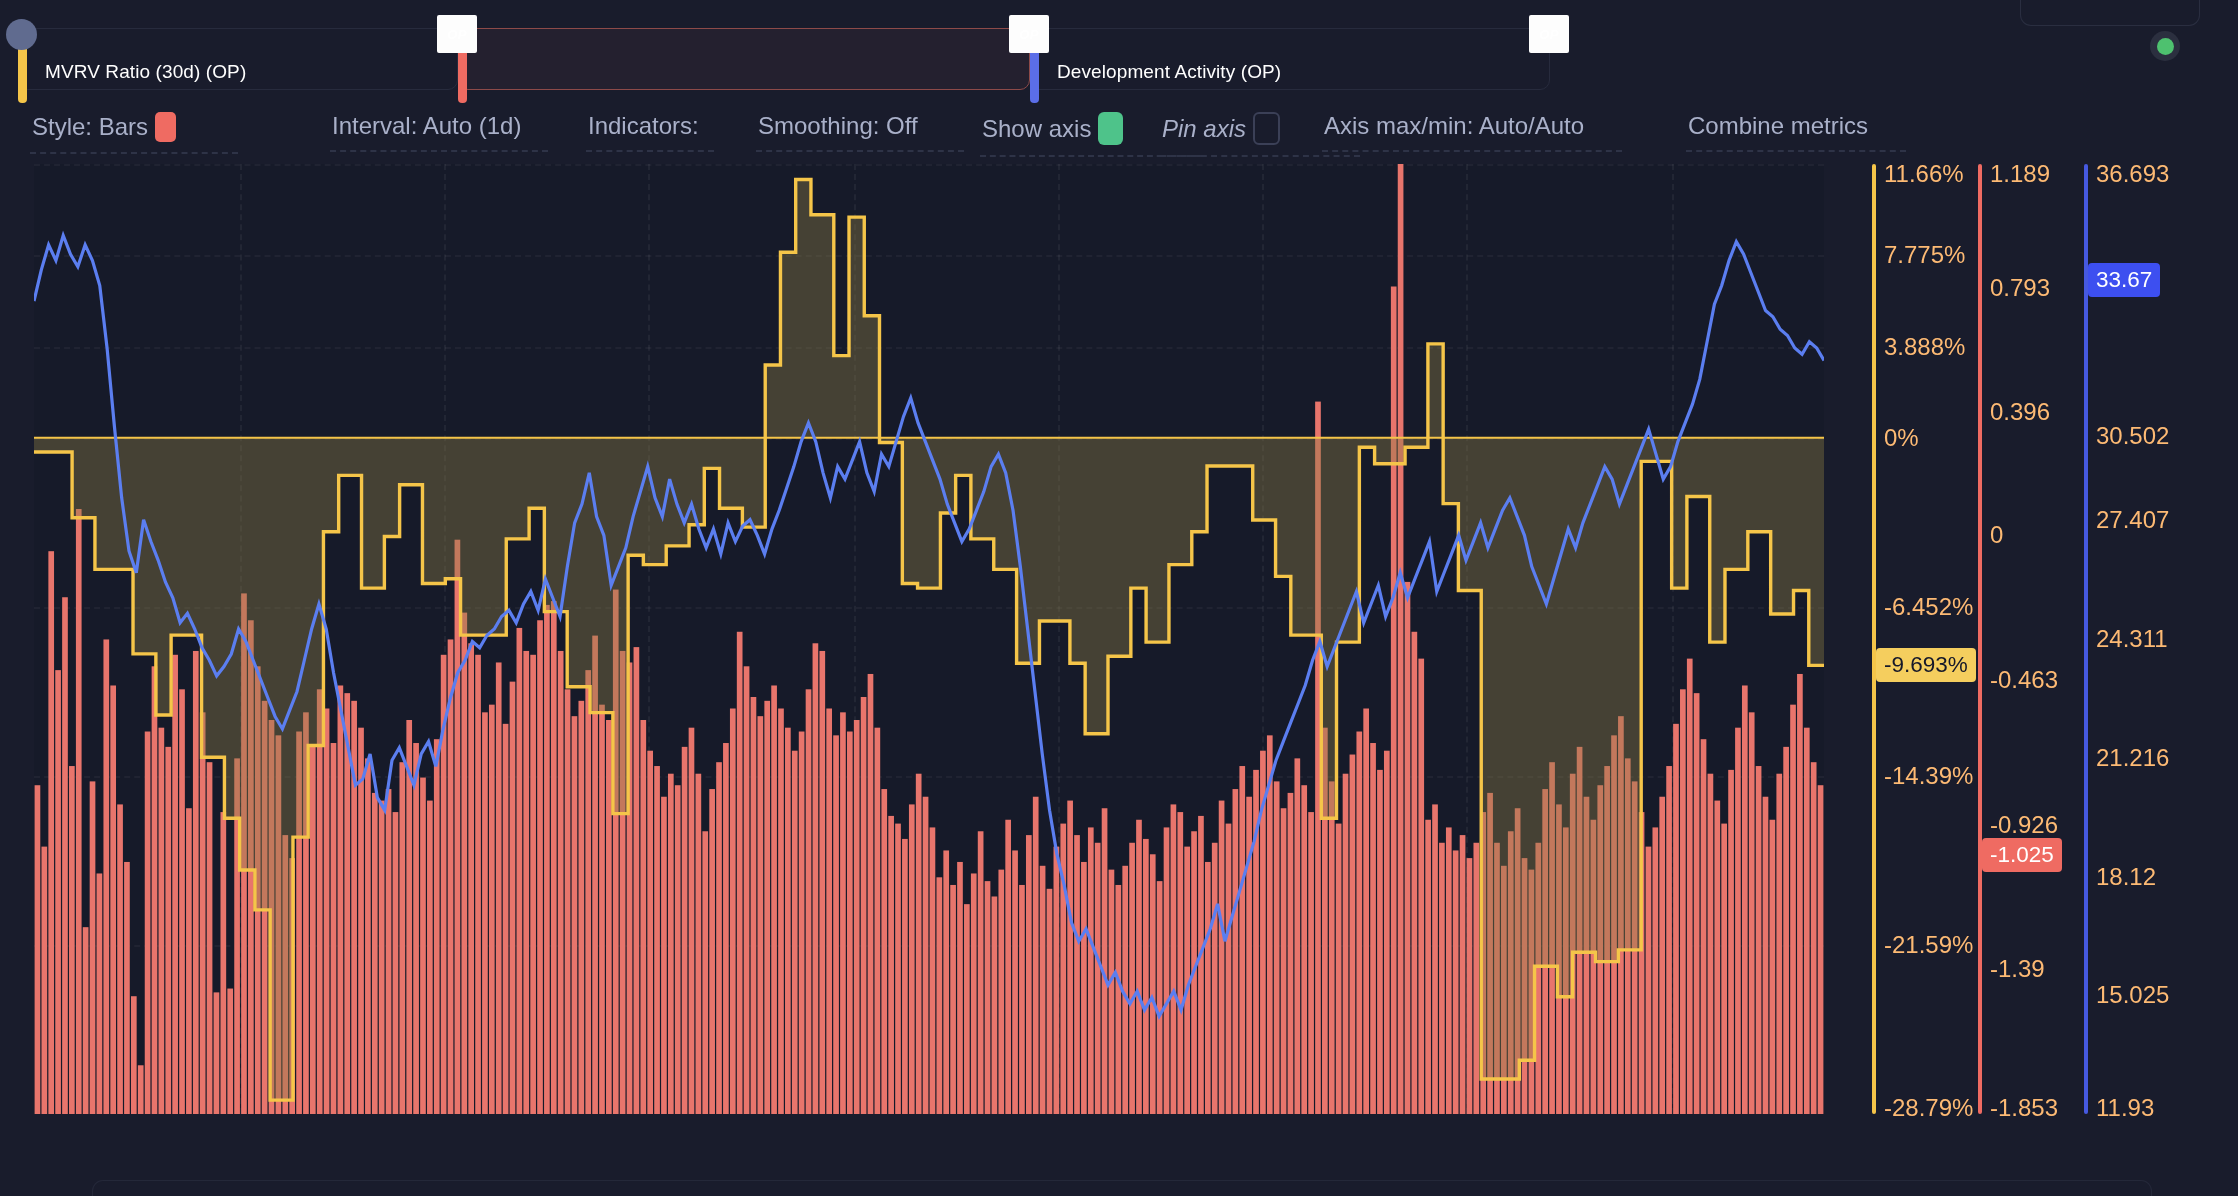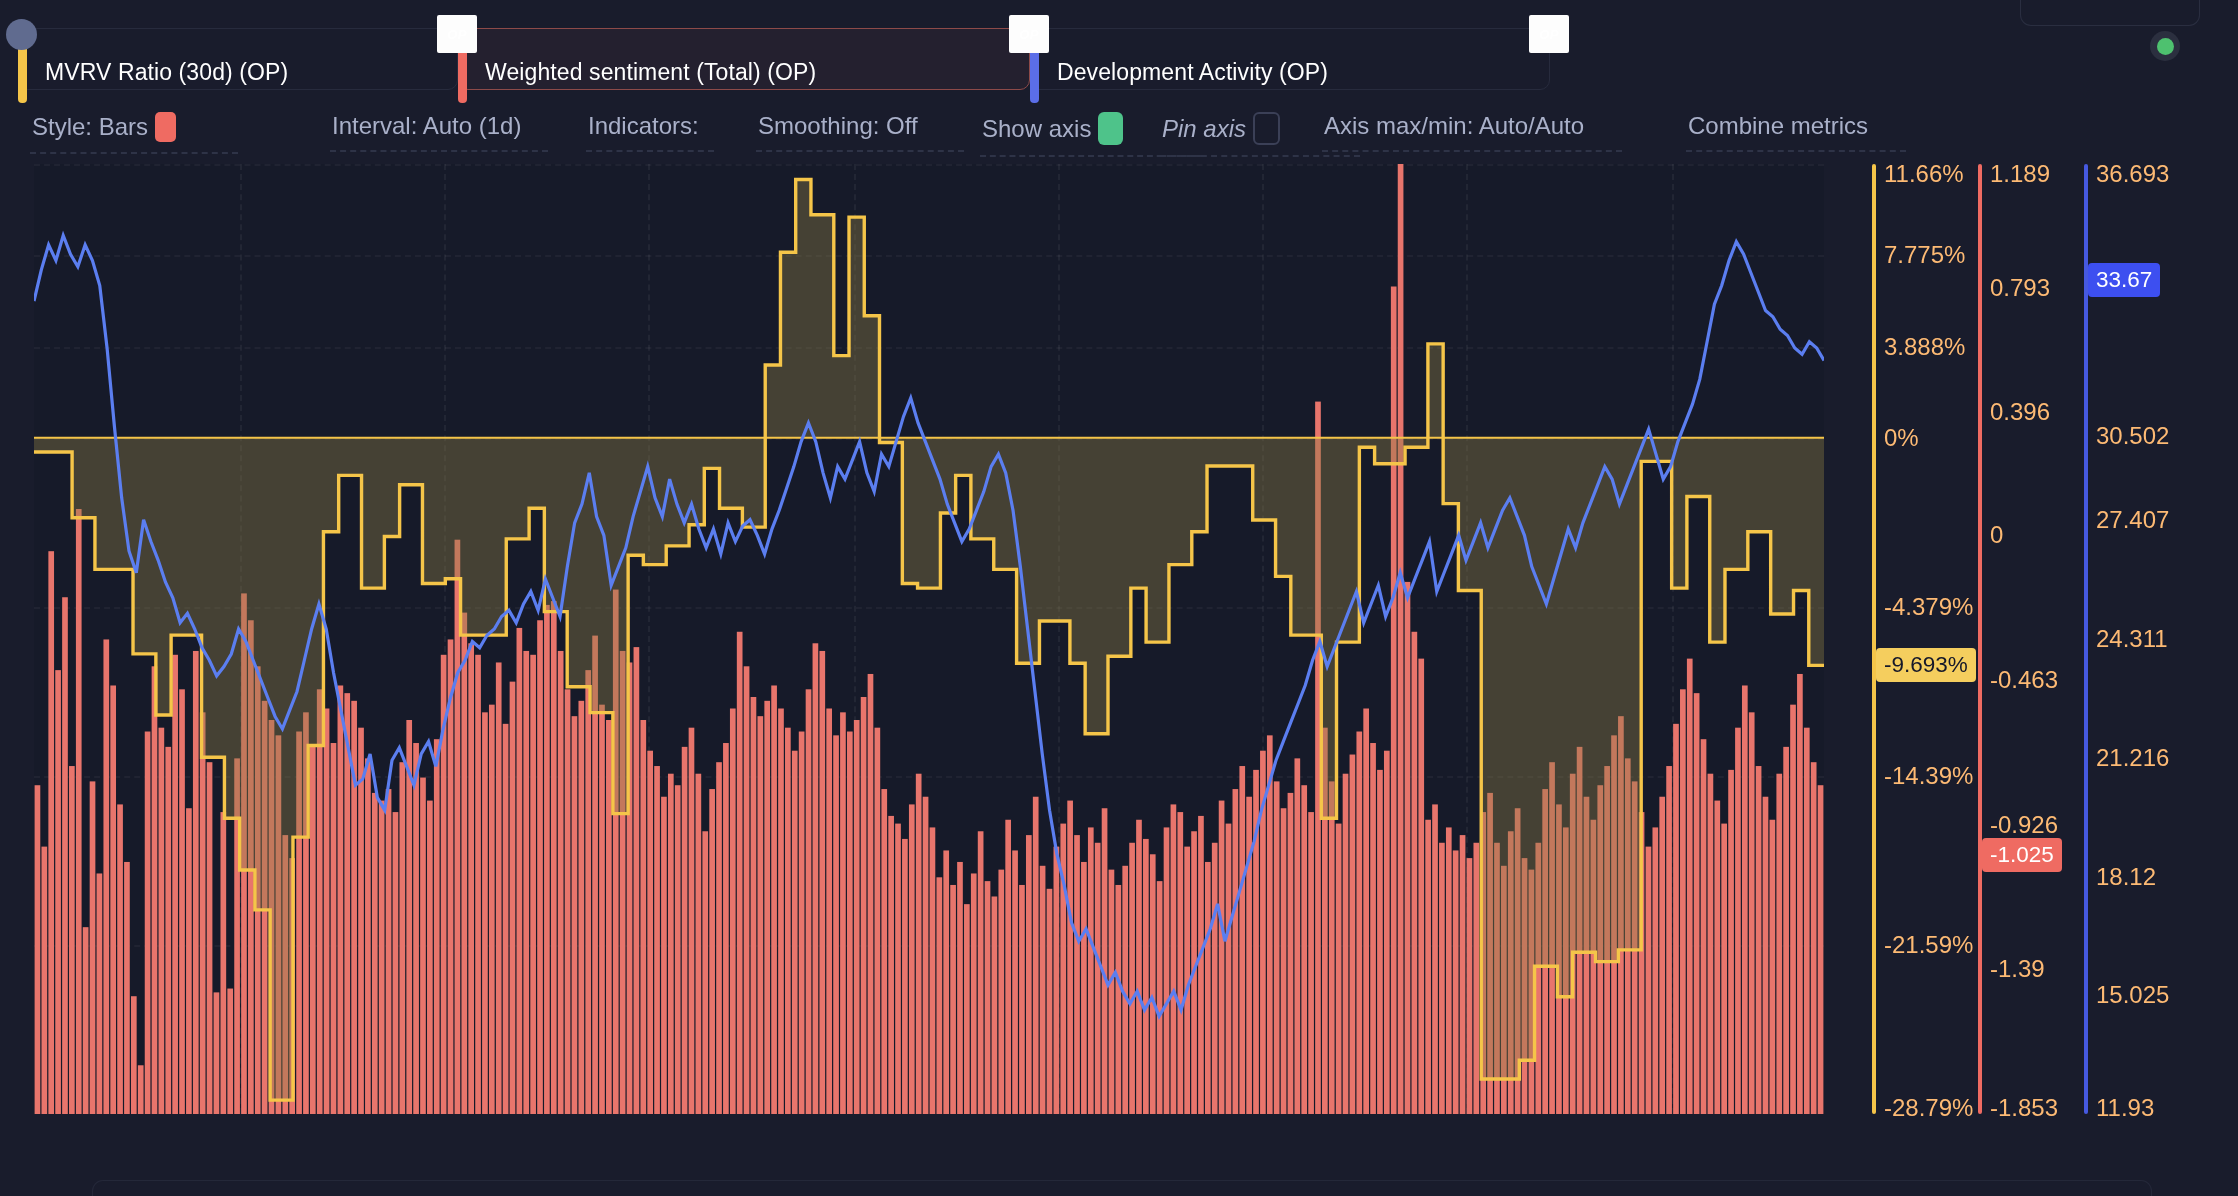--- a/index.html
+++ b/index.html
@@ -26,21 +26,21 @@
   .metric-pill.selected {
     border: 1px solid #8d4a49;
     background: rgba(232,117,108,0.055);
   }
   .metric-colorbar {
     position: absolute; left: -1px; top: 16px;
     width: 9px; height: 58px; border-radius: 4px;
   }
   .metric-label {
     position: relative; z-index: 3;
-    color: #ffffff; font-size: 23px; letter-spacing: .1px;
+    color: #ffffff; font-size: 19px; letter-spacing: .1px;
     padding-left: 26px; white-space: nowrap;
     margin-top: 26px;
   }
   .drag-handle {
     position: absolute; top: -10px; left: -13px;
     width: 31px; height: 31px; border-radius: 50%;
     background: #606b8f; z-index: 4;
   }
   .op-badge {
     position: absolute; top: -10px;
@@ -167,21 +167,20 @@
         <div class="metric-pill" style="left: 18px; width: 440px;">
           <div class="metric-colorbar" style="background:#f5c549"></div>
           <div class="drag-handle"></div>
           <div class="op-badge" style="right:-15px">OP</div>
           <span class="metric-label">MVRV Ratio (30d) (OP)</span>
         </div>
         <div class="metric-pill selected" style="left: 458px; width: 572px;">
           <div class="metric-colorbar" style="background:#ef6b62"></div>
           <div class="drag-handle"></div>
           <div class="op-badge" style="right:-15px">OP</div>
-          <span class="metric-label">Weighted sentiment (Total) (OP)</span>
         </div>
         <div class="metric-pill" style="left: 1030px; width: 520px;">
           <div class="metric-colorbar" style="background:#5b6ee8"></div>
           <div class="drag-handle"></div>
           <div class="op-badge" style="right:-15px">OP</div>
           <span class="metric-label">Development Activity (OP)</span>
         </div>
       </div>
     <div class="status-dot">
       <i></i>
@@ -514,21 +513,21 @@
           <path d="M0.00,137.10L7.31,105.87L14.61,80.88L21.92,96.50L29.22,71.52L36.53,90.25L43.84,102.74L51.14,80.88L58.45,96.50L65.76,121.48L73.06,183.94L80.37,262.02L87.67,333.84L94.98,386.93L102.29,408.79L109.59,355.70L116.90,377.56L124.20,396.30L131.51,418.16L138.82,433.78L146.12,458.76L153.43,449.39L160.73,465.01L168.04,483.74L175.35,496.24L182.65,511.85L189.96,502.48L197.27,489.99L204.57,465.01L211.88,477.50L219.18,496.24L226.49,514.97L233.80,533.71L241.10,552.45L248.41,564.94L255.71,546.20L263.02,527.47L270.33,496.24L277.63,465.01L284.94,440.02L292.24,465.01L299.55,508.73L306.86,546.20L314.16,583.68L321.47,621.15L328.78,614.91L336.08,589.92L343.39,633.65L350.69,646.14L358.00,596.17L365.31,583.68L372.61,602.42L379.92,621.15L387.22,589.92L394.53,577.43L401.84,602.42L409.14,564.94L416.45,533.71L423.76,508.73L431.06,496.24L438.37,477.50L445.67,483.74L452.98,471.25L460.29,465.01L467.59,452.51L474.90,446.27L482.20,458.76L489.51,440.02L496.82,427.53L504.12,446.27L511.43,415.04L518.73,433.78L526.04,452.51L533.35,402.55L540.65,358.83L547.96,340.09L555.27,308.86L562.57,352.58L569.88,371.32L577.18,421.29L584.49,402.55L591.80,383.81L599.10,352.58L606.41,327.60L613.71,302.61L621.02,333.84L628.33,352.58L635.63,315.11L642.94,340.09L650.24,358.83L657.55,340.09L664.86,365.07L672.16,383.81L679.47,365.07L686.78,390.06L694.08,358.83L701.39,377.56L708.69,361.95L716.00,355.70L723.31,371.32L730.61,390.06L737.92,365.07L745.22,346.33L752.53,324.47L759.84,302.61L767.14,277.63L774.45,258.89L781.76,277.63L789.06,308.86L796.37,333.84L803.67,302.61L810.98,315.11L818.29,296.37L825.59,277.63L832.90,308.86L840.20,327.60L847.51,290.12L854.82,302.61L862.12,277.63L869.43,252.65L876.73,233.91L884.04,258.89L891.35,277.63L898.65,296.37L905.96,315.11L913.27,340.09L920.57,358.83L927.88,377.56L935.18,365.07L942.49,346.33L949.80,327.60L957.10,302.61L964.41,290.12L971.71,308.86L979.02,346.33L986.33,402.55L993.63,465.01L1000.94,527.47L1008.24,589.92L1015.55,646.14L1022.86,689.86L1030.16,721.09L1037.47,758.56L1044.78,777.30L1052.08,764.81L1059.39,783.55L1066.69,802.28L1074.00,821.02L1081.31,808.53L1088.61,827.27L1095.92,839.76L1103.22,827.27L1110.53,846.01L1117.84,833.51L1125.14,852.25L1132.45,839.76L1139.76,827.27L1147.06,846.01L1154.37,821.02L1161.67,802.28L1168.98,783.55L1176.29,764.81L1183.59,739.83L1190.90,777.30L1198.20,752.32L1205.51,727.33L1212.82,702.35L1220.12,677.37L1227.43,646.14L1234.73,621.15L1242.04,596.17L1249.35,577.43L1256.65,558.69L1263.96,539.96L1271.27,521.22L1278.57,496.24L1285.88,477.50L1293.18,502.48L1300.49,483.74L1307.80,465.01L1315.10,446.27L1322.41,427.53L1329.71,458.76L1337.02,440.02L1344.33,421.29L1351.63,452.51L1358.94,433.78L1366.24,408.79L1373.55,433.78L1380.86,415.04L1388.16,396.30L1395.47,377.56L1402.78,427.53L1410.08,408.79L1417.39,390.06L1424.69,371.32L1432.00,396.30L1439.31,377.56L1446.61,358.83L1453.92,383.81L1461.22,365.07L1468.53,346.33L1475.84,333.84L1483.14,352.58L1490.45,371.32L1497.76,402.55L1505.06,421.29L1512.37,440.02L1519.67,415.04L1526.98,390.06L1534.29,365.07L1541.59,383.81L1548.90,358.83L1556.20,340.09L1563.51,321.35L1570.82,302.61L1578.12,315.11L1585.43,340.09L1592.73,321.35L1600.04,302.61L1607.35,283.88L1614.65,265.14L1621.96,290.12L1629.27,315.11L1636.57,302.61L1643.88,277.63L1651.18,258.89L1658.49,240.15L1665.80,215.17L1673.10,177.70L1680.41,140.22L1687.71,121.48L1695.02,96.50L1702.33,77.76L1709.63,90.25L1716.94,108.99L1724.24,127.73L1731.55,146.47L1738.86,152.71L1746.16,165.20L1753.47,171.45L1760.78,183.94L1768.08,190.19L1775.39,177.70L1782.69,183.94L1790.00,196.43" fill="none" stroke="#5b7ef0" stroke-width="3.2"></path>
         </svg>
     </div>
     <div id="axes">
         <div class="axis" style="left: 1872px; background: rgb(245, 197, 73);"></div>
         <div class="axis-ticks" style="left: 1884px;">
           <div class="tick" style="top: 10px;">11.66%</div>
           <div class="tick" style="top: 91.2423px;">7.775%</div>
           <div class="tick" style="top: 182.532px;">3.888%</div>
           <div class="tick" style="top: 273.844px;">0%</div>
-          <div class="tick" style="top: 442.848px;">-4.379%</div>
+          <div class="tick" style="top: 442.848px;">-6.452%</div>
           <div class="tick" style="top: 611.805px;">-14.39%</div>
           <div class="tick" style="top: 780.902px;">-21.59%</div>
           <div class="tick" style="top: 944px;">-28.79%</div>
         </div>
         <div class="tick-hl" style="top: 501.492px; left: 1876px; background: rgb(245, 206, 94); color: rgb(21, 24, 42);">-9.693%</div>
         <div class="axis" style="left: 1978px; background: rgb(239, 107, 98);"></div>
         <div class="axis-ticks" style="left: 1990px;">
           <div class="tick" style="top: 10px;">1.189</div>
           <div class="tick" style="top: 123.669px;">0.793</div>
           <div class="tick" style="top: 247.65px;">0.396</div>

